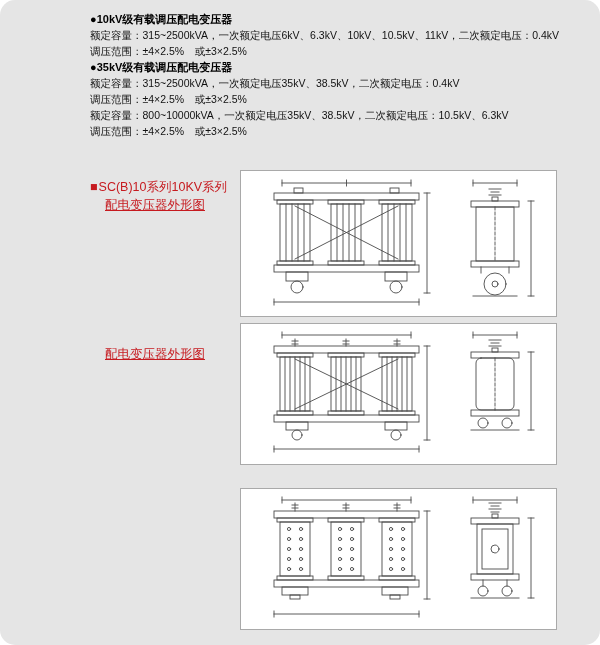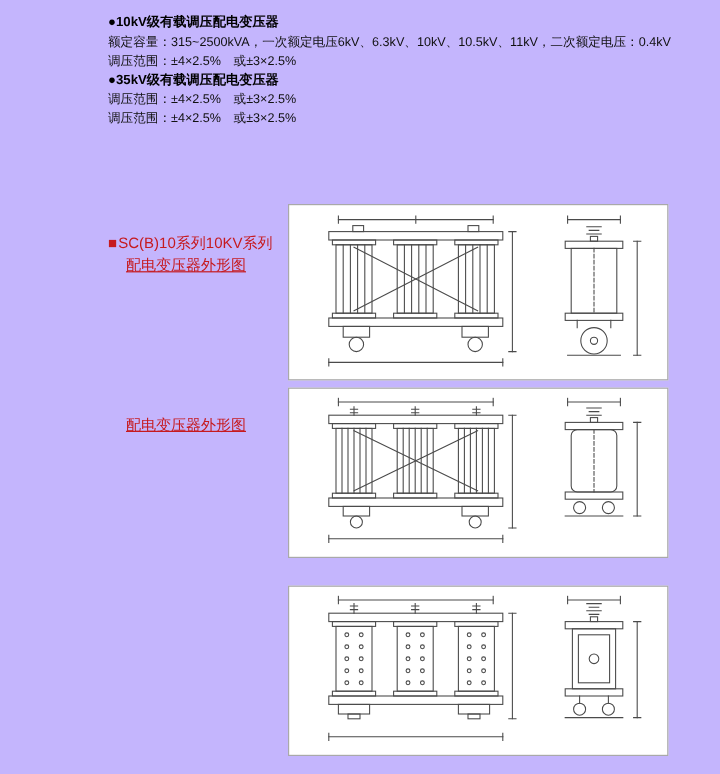--- a/index.html
+++ b/index.html
@@ -1,18 +1,18 @@
 <!DOCTYPE html>
 <html style="--accent-red: #c61a1f; --text: #1a1a1a; --line: #4a4a4a; --box-border: #a9a9a9;"><head>
 <meta charset="utf-8">
 <style>
   html,body{margin:0;padding:0;}
   body{width:600px;height:645px;background:#fff;color:#1a1a1a;
        font-family:"Liberation Sans","DejaVu Sans",sans-serif;}
-  .page{position:relative;width:600px;height:645px;overflow:hidden;background:#c4b5fd;}
+  .page{position:relative;width:600px;height:645px;overflow:hidden;background:#e5e5e5;border-radius:15px;}
 
   .specs{position:absolute;left:90px;top:11px;width:505px;}
   .spec-heading{font-size:11px;font-weight:bold;color:#000;line-height:16px;white-space:nowrap;}
   .spec-line{font-size:10.5px;line-height:16px;white-space:nowrap;color:#111;}
 
   .figure-label{position:absolute;left:90px;width:165px;
                 color:var(--accent-red,#c61a1f);font-size:12.5px;line-height:18px;}
   .figure-label .line1{white-space:nowrap;}
   .figure-label .line2{padding-left:15px;white-space:nowrap;text-decoration:underline;}
   .marker{display:inline-block;margin-right:1px;}
@@ -28,28 +28,30 @@
 <div class="page">
 
   <section class="specs">
     <div class="spec-group">
       <div class="spec-heading">●10kV级有载调压配电变压器</div>
       <div class="spec-line">额定容量：315~2500kVA，一次额定电压6kV、6.3kV、10kV、10.5kV、11kV，二次额定电压：0.4kV</div>
       <div class="spec-line">调压范围：±4×2.5%　或±3×2.5%</div>
     </div>
     <div class="spec-group">
       <div class="spec-heading">●35kV级有载调压配电变压器</div>
+      <div class="spec-line">额定容量：315~2500kVA，一次额定电压35kV、38.5kV，二次额定电压：0.4kV</div>
       <div class="spec-line">调压范围：±4×2.5%　或±3×2.5%</div>
     </div>
     <div class="spec-group">
+      <div class="spec-line">额定容量：800~10000kVA，一次额定电压35kV、38.5kV，二次额定电压：10.5kV、6.3kV</div>
       <div class="spec-line">调压范围：±4×2.5%　或±3×2.5%</div>
     </div>
   </section>
 
-  <div class="figure-label" style="top:194px">
+  <div class="figure-label" style="top:178px">
     <div class="line1">
       <span class="marker">■</span><span>SC(B)10系列10KV系列</span>
     </div>
     <div class="line2">配电变压器外形图</div>
   </div>
 
   <div class="figure-box" style="top:170px;height:145px">
     <svg class="drawing" width="185" height="131" viewBox="0 0 185 131">
       <g stroke="#4a4a4a" stroke-width="0.9" fill="none" stroke-linecap="square">
         <line x1="28" y1="5" x2="157" y2="5"></line>

